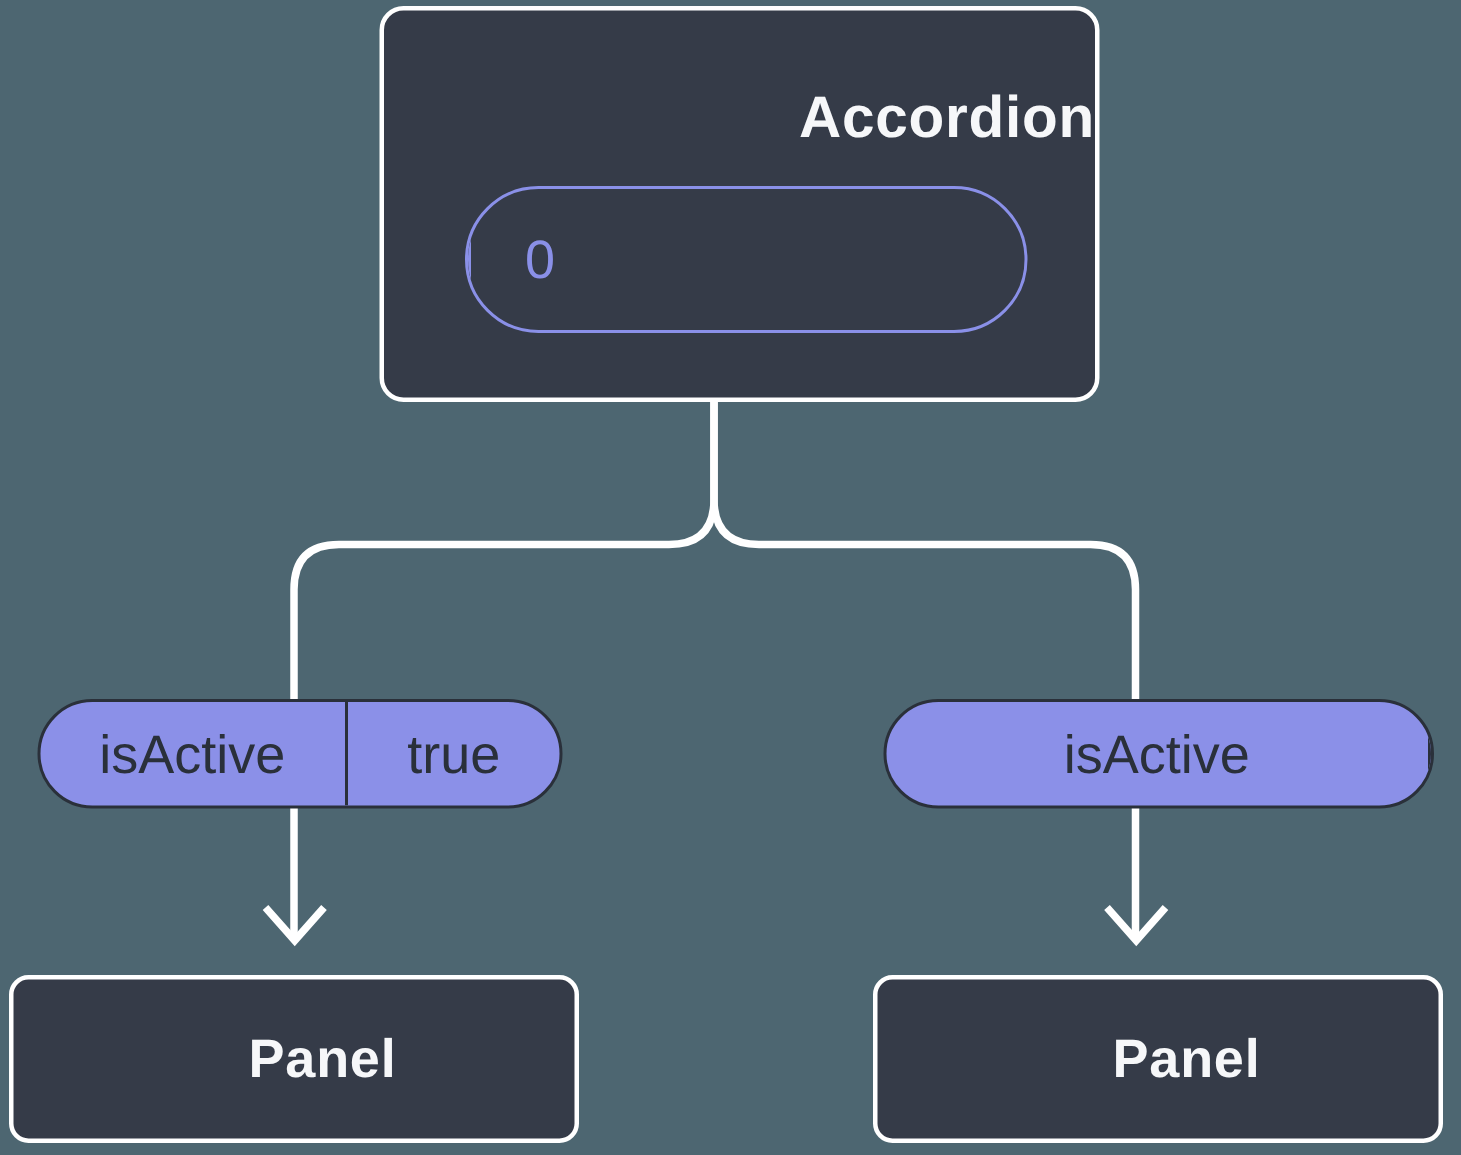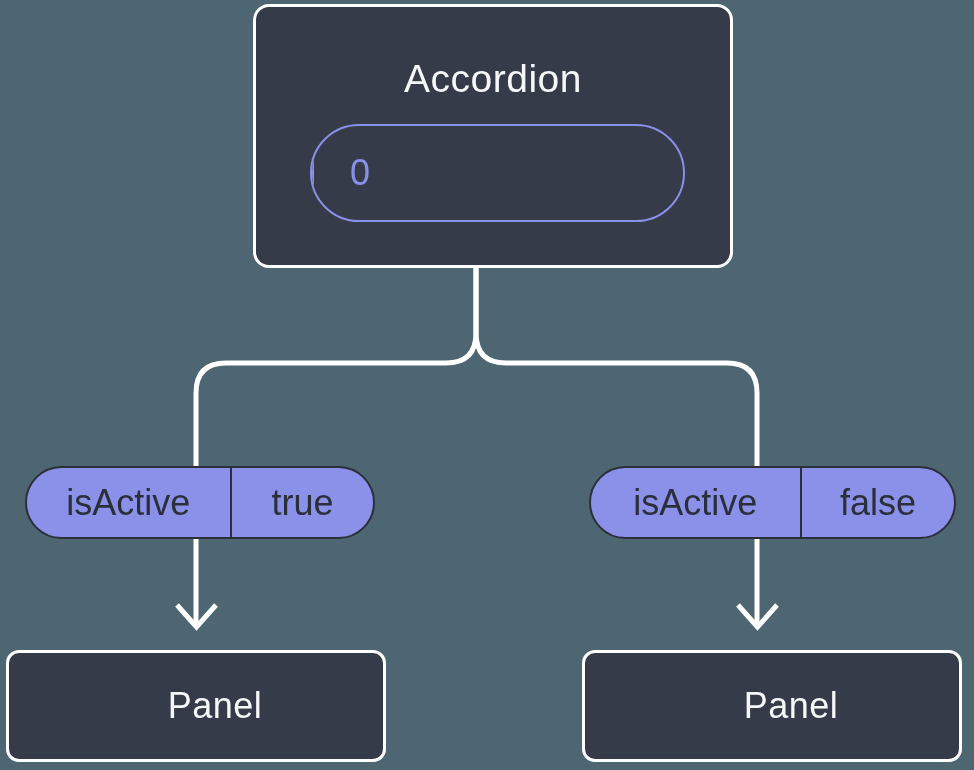--- a/index.html
+++ b/index.html
@@ -41,22 +41,22 @@
     border: 3.5px solid var(--node-border);
     z-index: 2;
   }
   .node-root {
     left: 253px; top: 4px;
     width: 480px; height: 264px;
     border-radius: 16px;
   }
   .node-title {
     color: var(--text-white);
-    font-weight: 400;
-    text-align: center;
+    font-weight: 700;
+    text-align: right;
   }
   .root-title {
     position: absolute;
     left: 0; right: 0; top: 50px;
     font-size: 39px;
     letter-spacing: 0.5px;
   }
   .panel-title {
     font-size: 36px;
     letter-spacing: 0.5px;
@@ -138,21 +138,20 @@
 
   <div class="pill pill-solid pill-left">
     <div class="pill-seg seg-name">isActive</div>
     <div class="pill-divider"></div>
     <div class="pill-seg seg-value">true</div>
   </div>
 
   <div class="pill pill-solid pill-right">
     <div class="pill-seg seg-name">isActive</div>
     <div class="pill-divider"></div>
-    <div class="pill-seg seg-value">false</div>
   </div>
 
   <div class="node node-panel panel-left">
     <div class="node-title panel-title">Panel</div>
   </div>
 
   <div class="node node-panel panel-right">
     <div class="node-title panel-title">Panel</div>
   </div>
 

